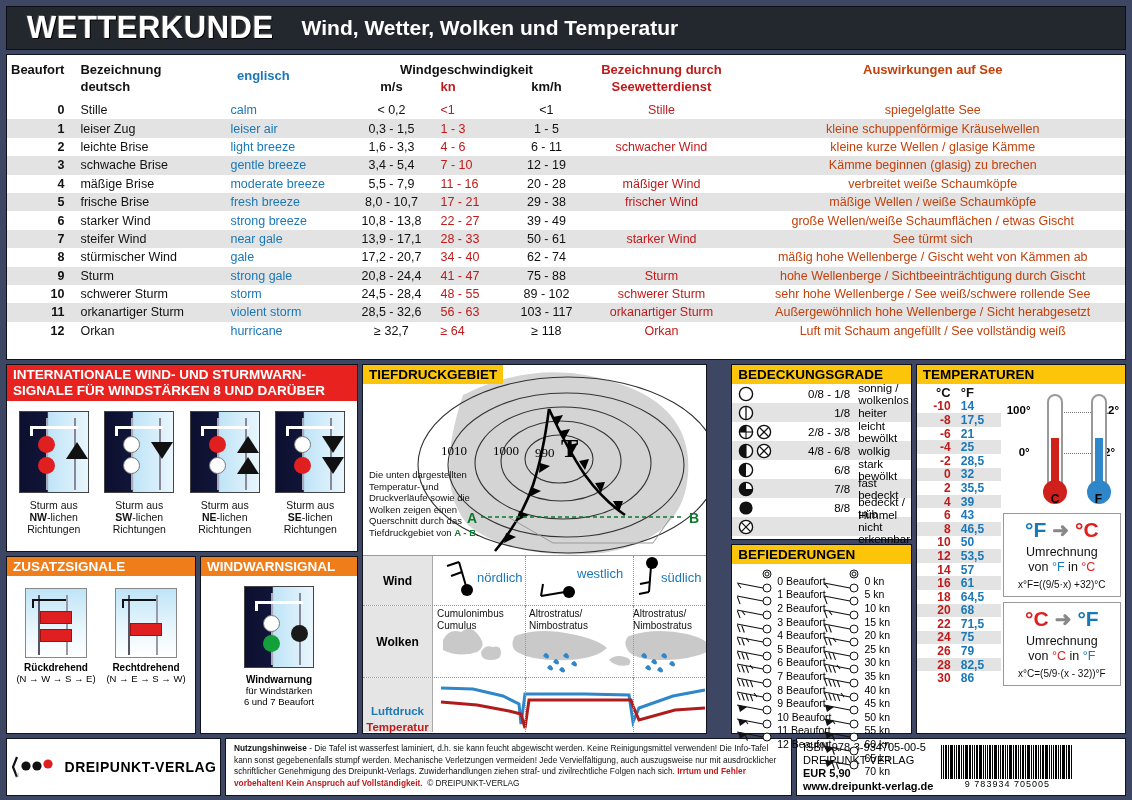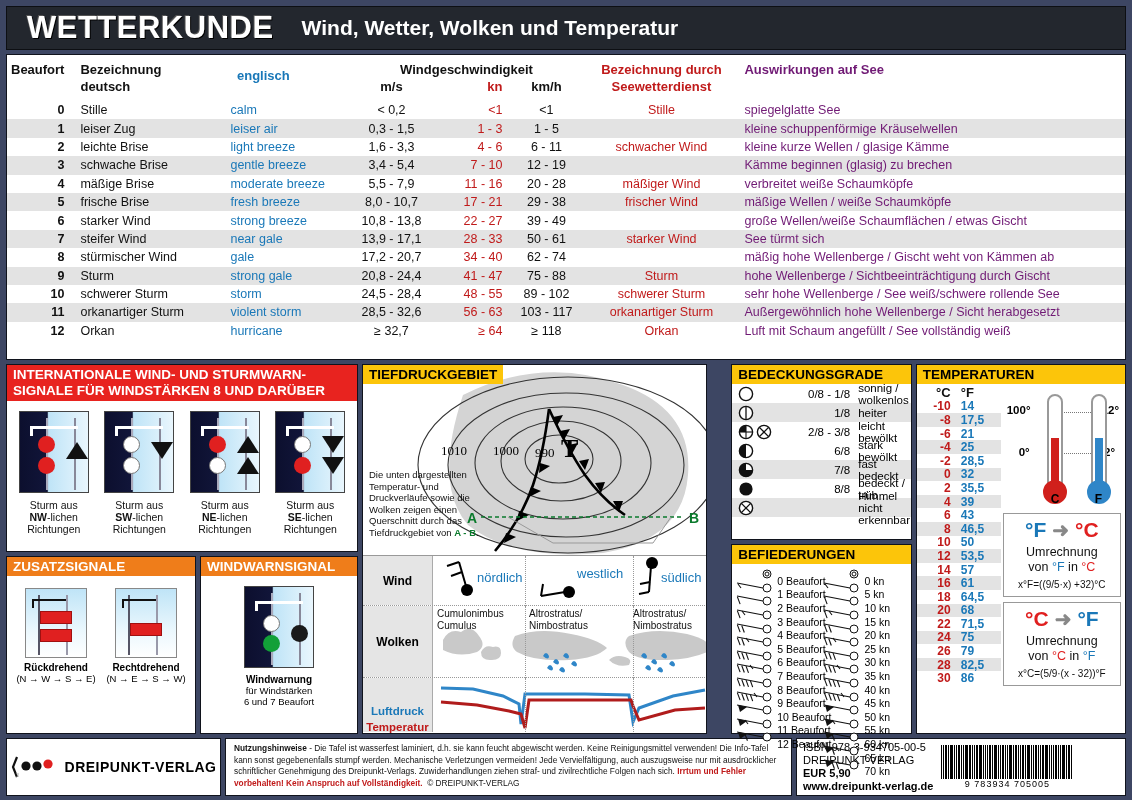--- a/index.html
+++ b/index.html
@@ -21,24 +21,24 @@
 
   
   .tablewrap { margin-top:4px; background:#fff; border:1px solid #10131c; height:306px; padding:6px 0 0 0; }
   table.bf { width:100%; border-collapse:collapse; font-size:12.5px; }
   table.bf th { font-weight:bold; font-size:13px; padding:1px 4px; vertical-align:top; }
   table.bf td { padding:1px 4px; height:18.4px; }
   .c-bf   { width:62px;  text-align:right; font-weight:bold; color:#111; padding-right:12px !important;}
   .c-de   { width:150px; text-align:left;  color:#111; }
   .c-en   { width:120px; text-align:left;  color:#1a78b8; }
   .c-ms   { width:90px;  text-align:center;color:#111; }
-  .c-kn   { width:70px;  text-align:right;color:#c01a1a; }
+  .c-kn   { width:70px;  text-align:left;color:#c01a1a; }
   .c-kmh  { width:80px;  text-align:center;color:#111; }
   .c-sww  { width:150px; text-align:center;color:#c01a1a; }
-  .c-see  { text-align:left; color:#701a75; padding-left:8px !important;}
+  .c-see  { text-align:center; color:#c2410c; padding-left:8px !important;}
   .hdr-wind { color:#111; }
   .hdr-kn { color:#c01a1a; }
   .hdr-en { color:#1a78b8; }
   .hdr-sww{ color:#c01a1a; }
   tr.alt td { background:#e3e3e3; }
 
   
   .panels { margin-top:4px; display:flex; gap:4px; height:370px; }
   .panel { border:1px solid #10131c; background:#fff; position:relative; }
   .phead { font-weight:bold; font-size:13.5px; padding:2px 6px; line-height:15px; }
@@ -621,20 +621,36 @@
                 </svg>
                 <svg width="16" height="16" viewBox="0 0 16 16">
                   <circle cx="8" cy="8" r="6.6" fill="#fff" stroke="#111" stroke-width="1.4"></circle>
                   <line x1="3.4" y1="3.4" x2="12.6" y2="12.6" stroke="#111" stroke-width="1.3"></line>
                   <line x1="12.6" y1="3.4" x2="3.4" y2="12.6" stroke="#111" stroke-width="1.3"></line>
                 </svg>
               </div>
               <div class="bedfrac">2/8 - 3/8</div>
               <div class="bedtxt">leicht bewölkt</div>
             </div>
+            <div class="bedrow alt">
+              <div class="bedsym">
+                <svg width="16" height="16" viewBox="0 0 16 16">
+                  <circle cx="8" cy="8" r="6.6" fill="#fff" stroke="#111" stroke-width="1.4"></circle>
+                  <path d="M8,1.4 A6.6,6.6 0 0,0 8,14.6 Z" fill="#111"></path>
+                  <line x1="8" y1="1.4" x2="8" y2="14.6" stroke="#111" stroke-width="1.1"></line>
+                </svg>
+                <svg width="16" height="16" viewBox="0 0 16 16">
+                  <circle cx="8" cy="8" r="6.6" fill="#fff" stroke="#111" stroke-width="1.4"></circle>
+                  <line x1="3.4" y1="3.4" x2="12.6" y2="12.6" stroke="#111" stroke-width="1.3"></line>
+                  <line x1="12.6" y1="3.4" x2="3.4" y2="12.6" stroke="#111" stroke-width="1.3"></line>
+                </svg>
+              </div>
+              <div class="bedfrac">4/8 - 6/8</div>
+              <div class="bedtxt">wolkig</div>
+            </div>
             <div class="bedrow">
               <div class="bedsym">
                 <svg width="16" height="16" viewBox="0 0 16 16">
                   <circle cx="8" cy="8" r="6.6" fill="#fff" stroke="#111" stroke-width="1.4"></circle>
                   <path d="M8,8 L8,1.4 A6.6,6.6 0 0,0 1.4,8 Z" fill="#111"></path>
                   <path d="M8,8 L1.4,8 A6.6,6.6 0 0,0 8,14.6 Z" fill="#111"></path>
                 </svg>
               </div>
               <div class="bedfrac">6/8</div>
               <div class="bedtxt">stark bewölkt</div>

